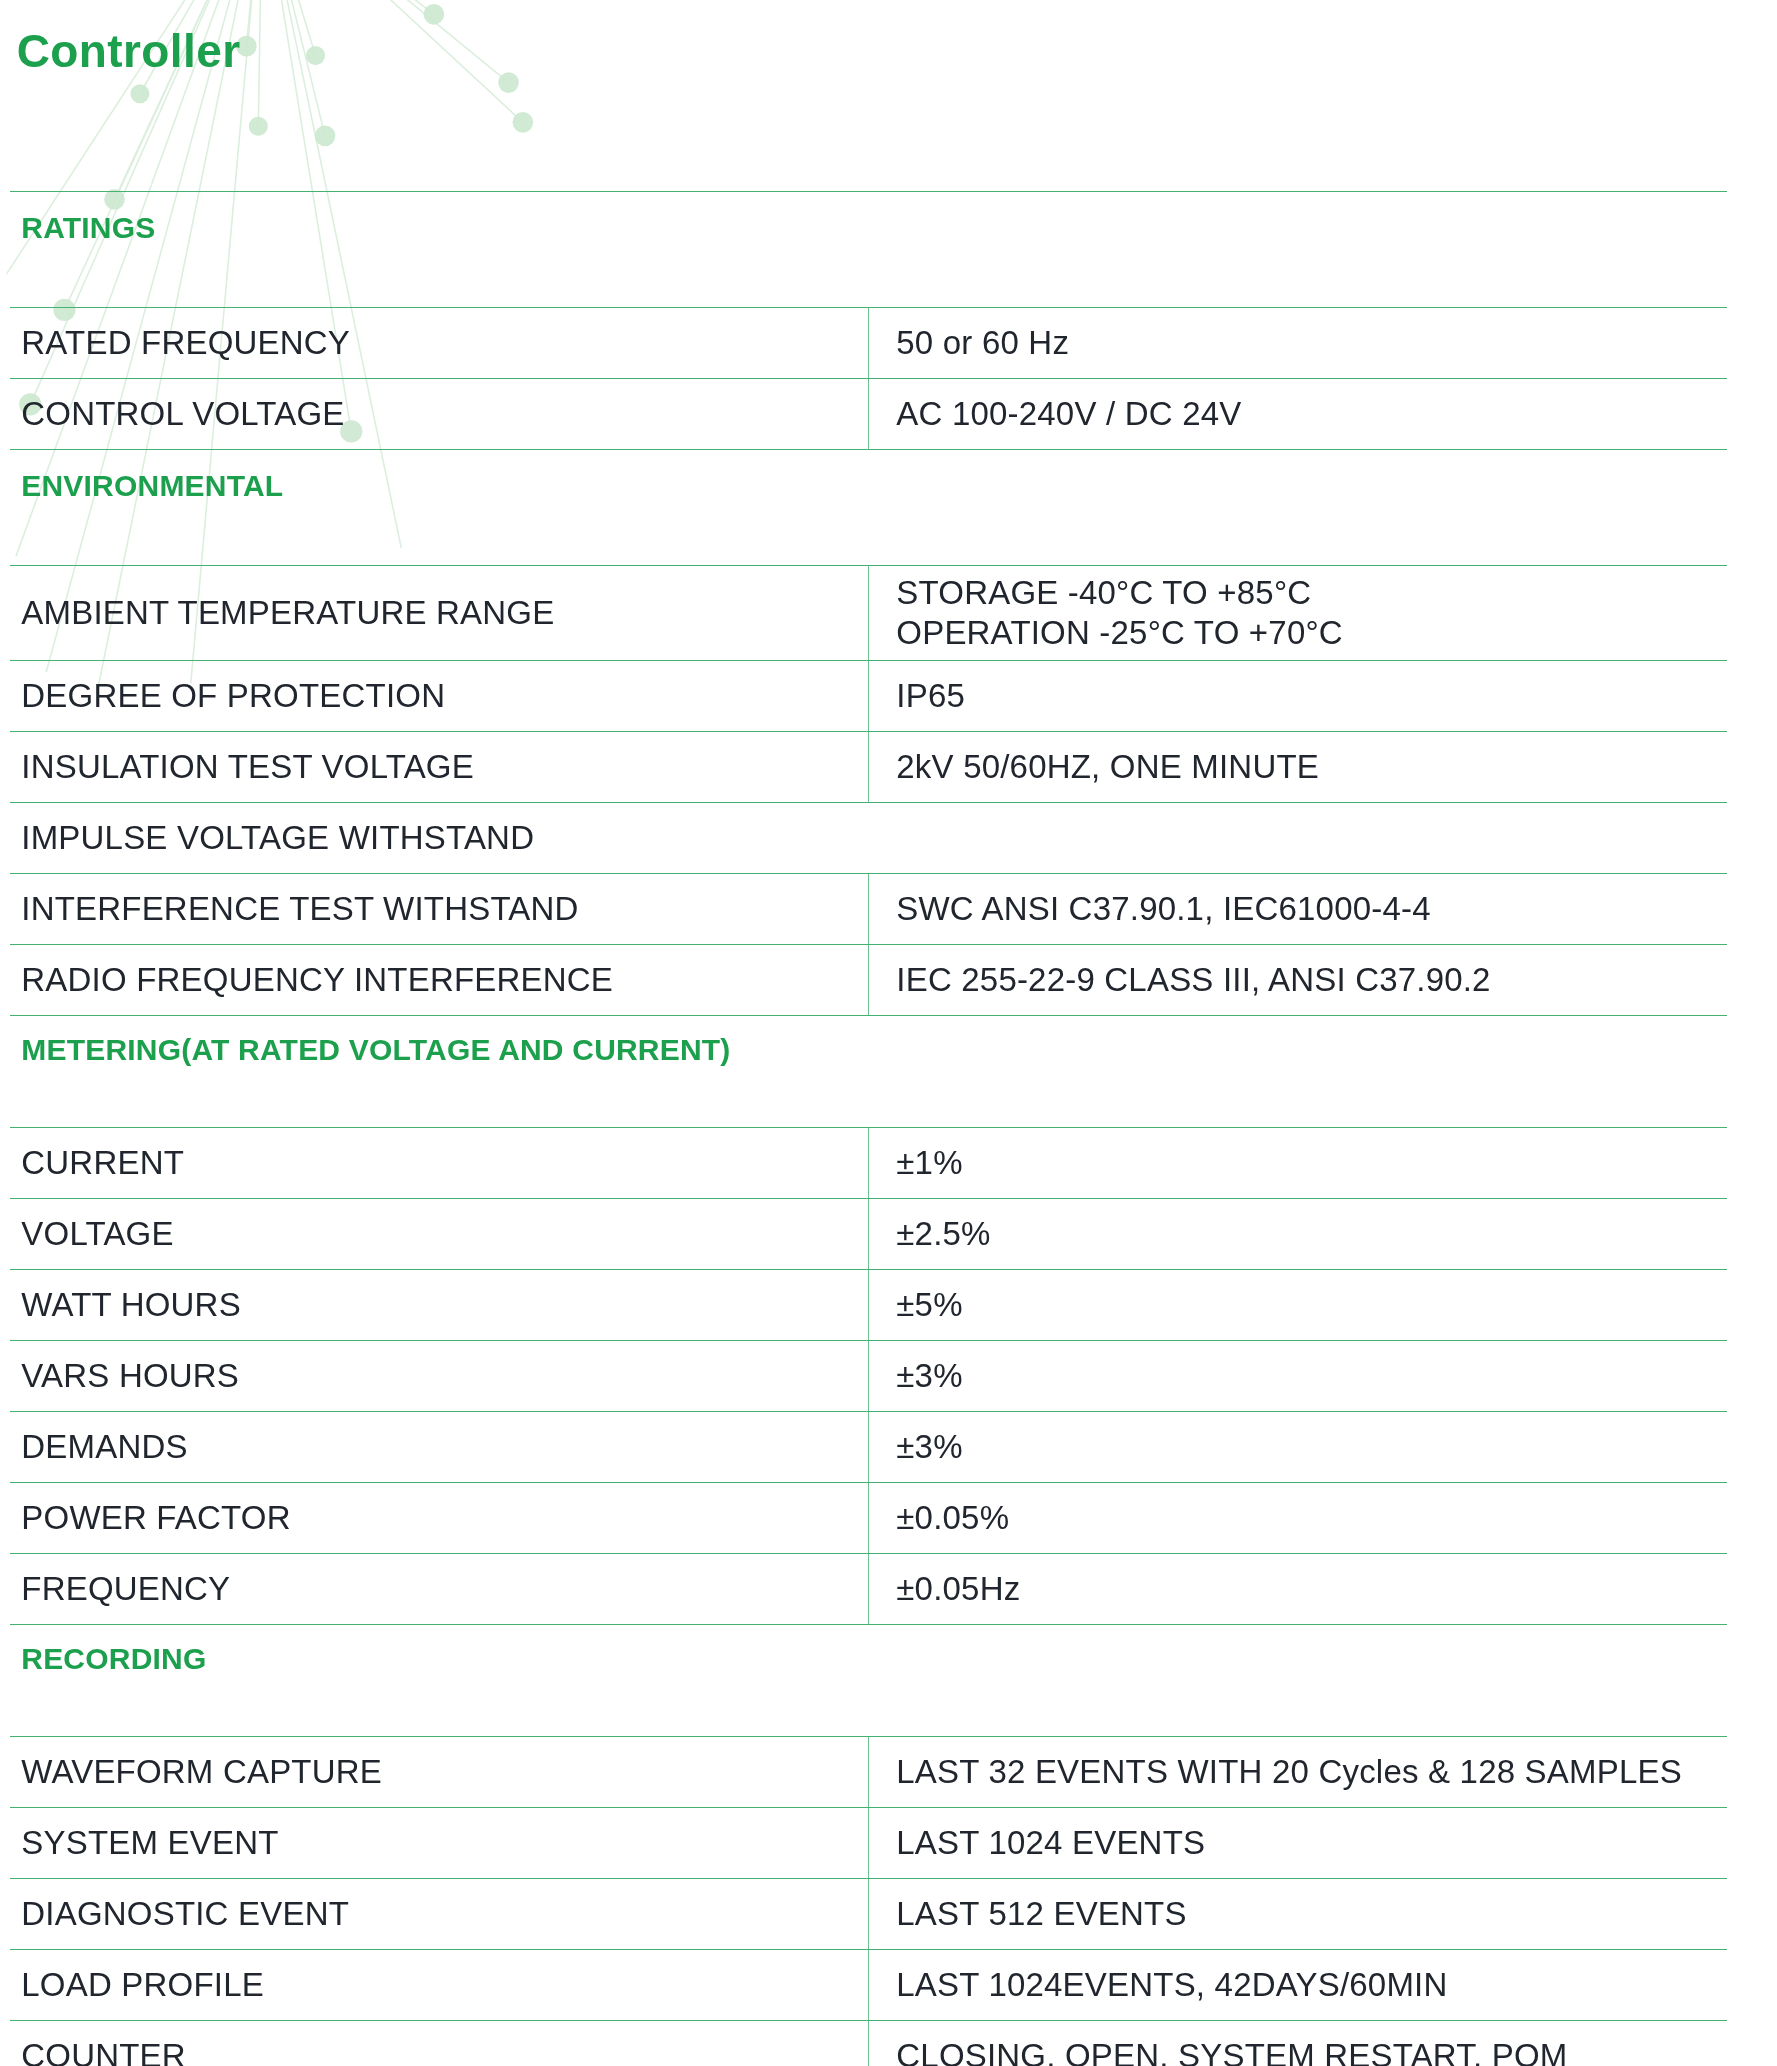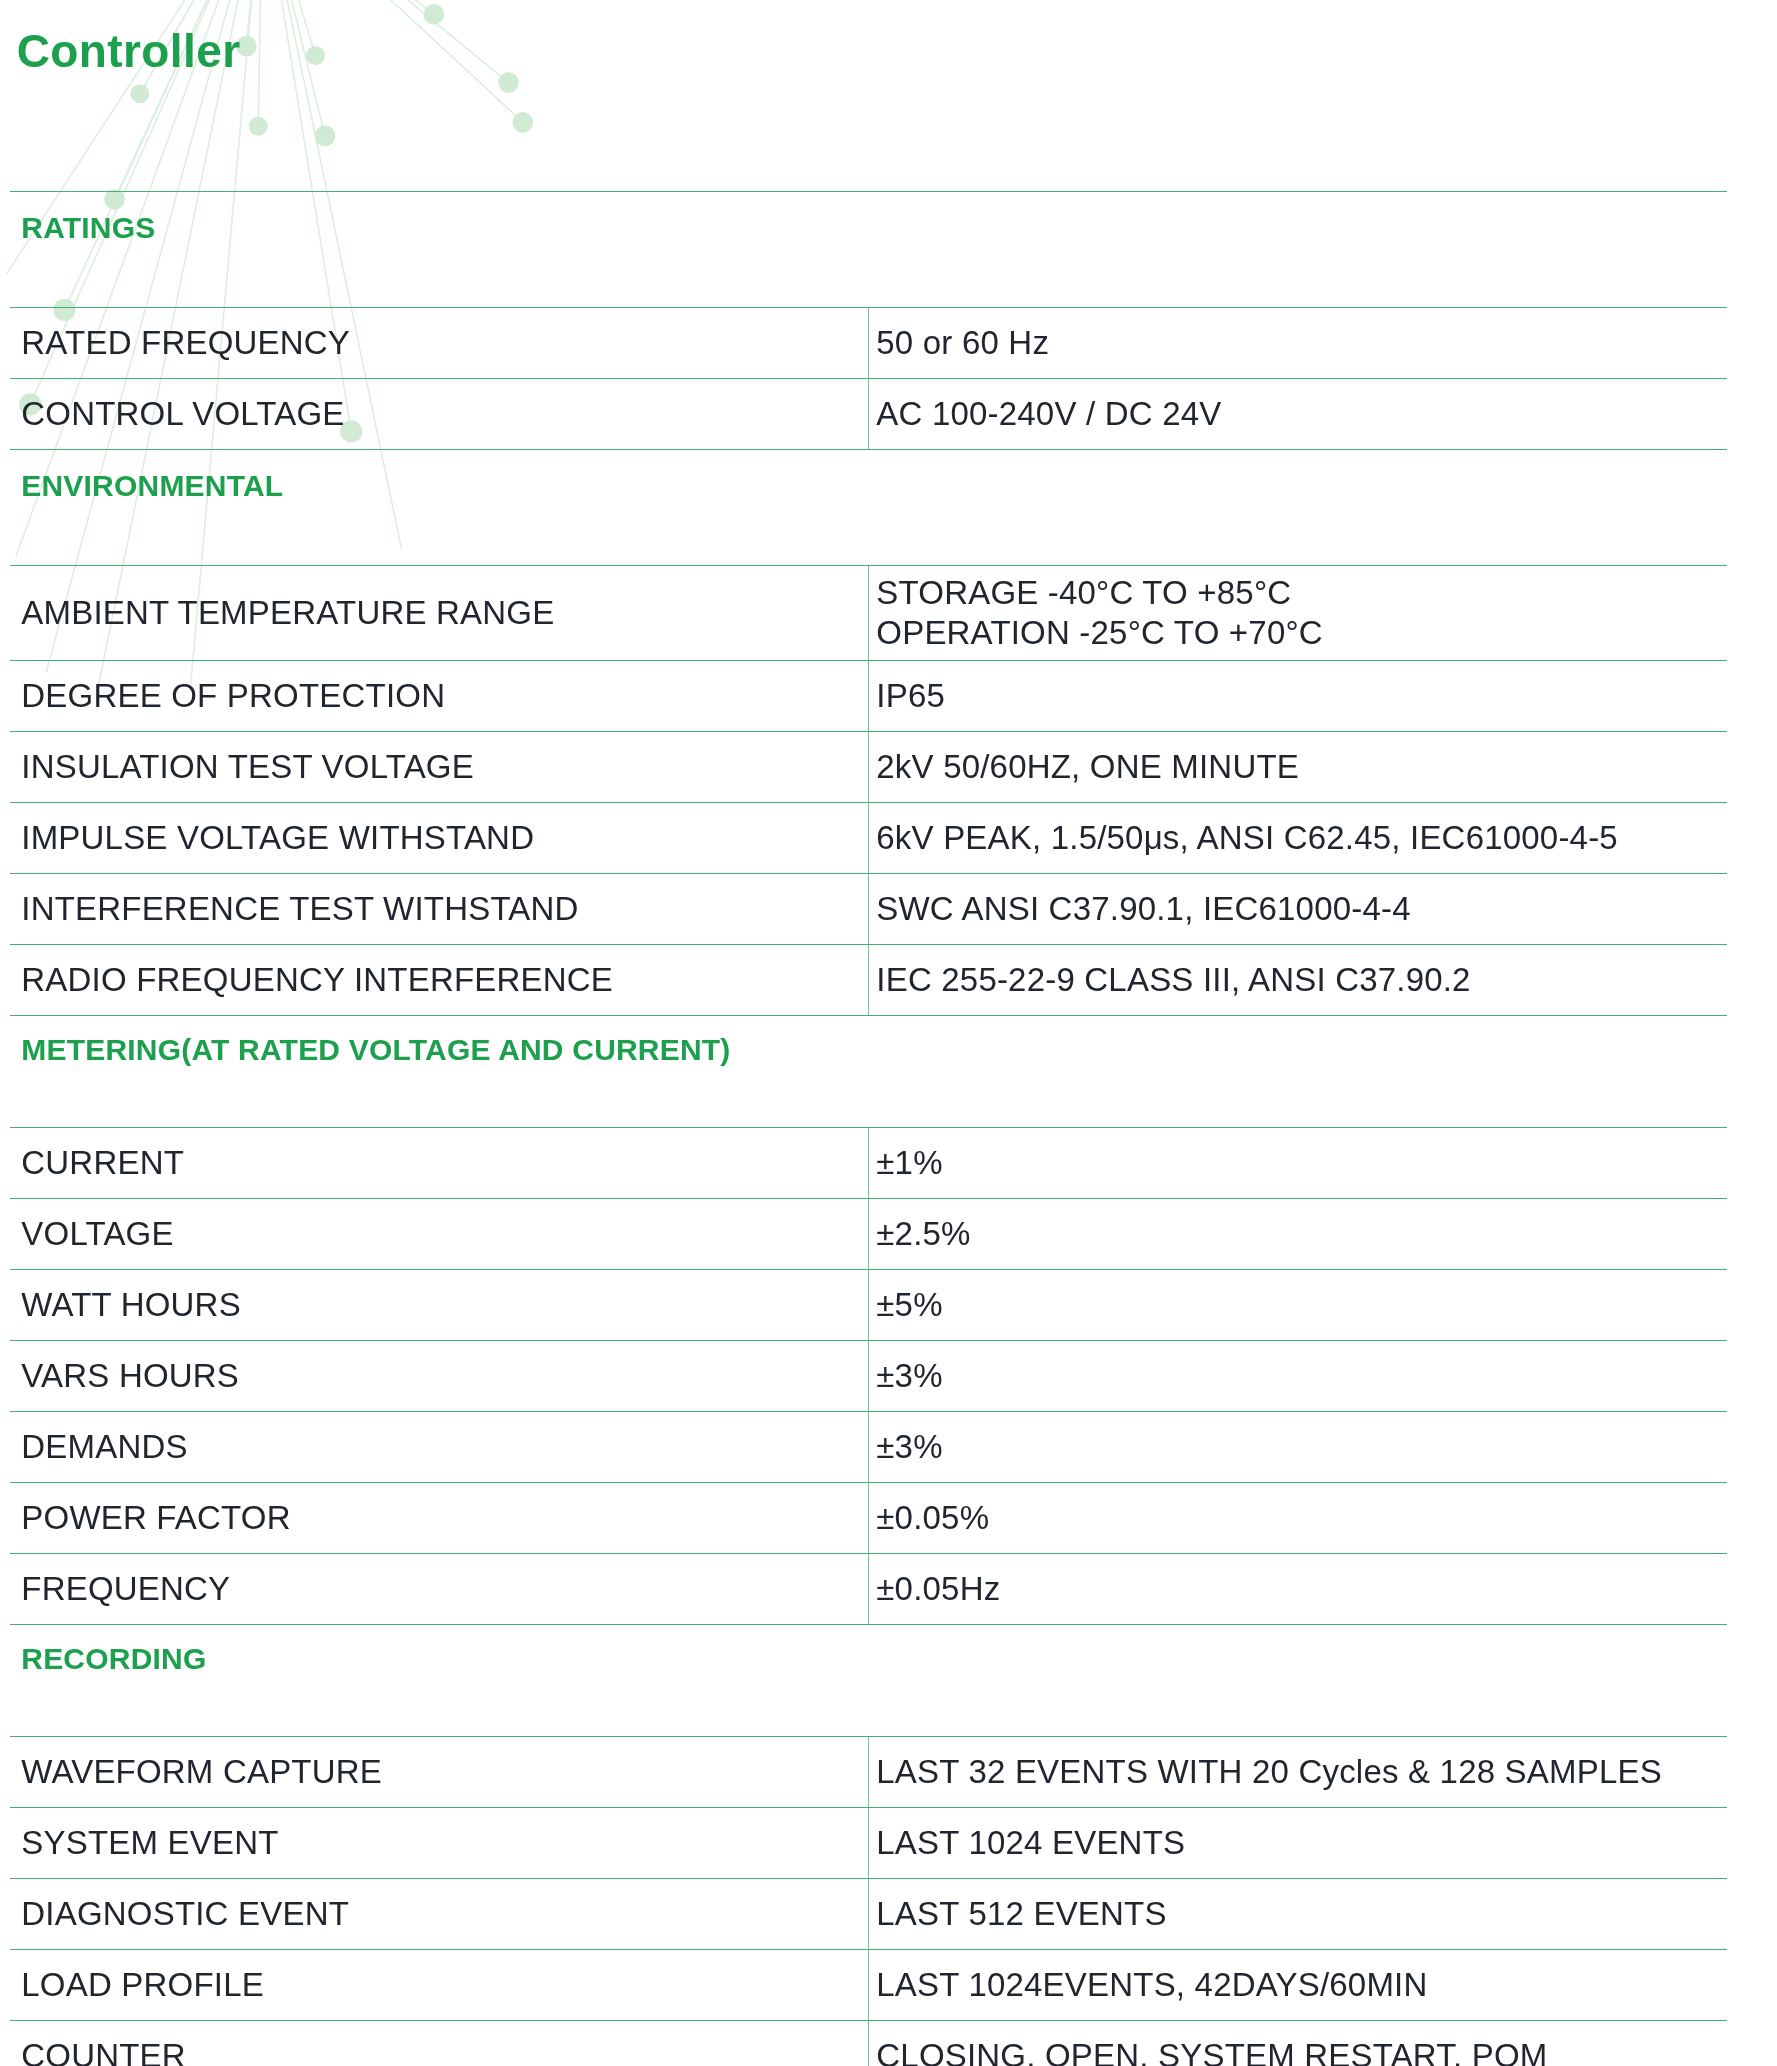--- a/index.html
+++ b/index.html
@@ -49,21 +49,21 @@
   .row + .row{border-top:1.6px solid var(--line)}
   .row.tall{min-height:94px}
   .cell{
     box-sizing:border-box;
     display:flex;flex-direction:column;justify-content:center;
     font-size:33px;line-height:40px;
     white-space:pre-line;
     letter-spacing:0.2px;
   }
   .label{width:858px;padding-left:11px;padding-right:19px}
-  .value{flex:1;border-left:1.6px solid var(--vline);padding-left:7px;padding-right:8px}
+  .value{flex:1;border-left:1.6px solid var(--vline);padding-left:27px;padding-right:8px}
 </style>
 </head>
 <body>
 
 <svg class="deco" width="604" height="715" viewBox="0 0 760 900" xmlns="http://www.w3.org/2000/svg">
   <g stroke="#dcefde" stroke-width="2" fill="none">
     <line x1="330" y1="-150" x2="546" y2="18"></line>
     <line x1="330" y1="-150" x2="310" y2="58"></line>
     <line x1="330" y1="-150" x2="397" y2="70"></line>
     <line x1="330" y1="-150" x2="640" y2="104"></line>
@@ -126,21 +126,20 @@
     <div class="row">
       <div class="cell label">DEGREE OF PROTECTION</div>
       <div class="cell value">IP65</div>
     </div>
     <div class="row">
       <div class="cell label">INSULATION TEST VOLTAGE</div>
       <div class="cell value">2kV 50/60HZ, ONE MINUTE</div>
     </div>
     <div class="row">
       <div class="cell label">IMPULSE VOLTAGE WITHSTAND</div>
-      <div class="cell value">6kV PEAK, 1.5/50μs, ANSI C62.45, IEC61000-4-5</div>
     </div>
     <div class="row">
       <div class="cell label">INTERFERENCE TEST WITHSTAND</div>
       <div class="cell value">SWC ANSI C37.90.1, IEC61000-4-4</div>
     </div>
     <div class="row">
       <div class="cell label">RADIO FREQUENCY INTERFERENCE</div>
       <div class="cell value">IEC 255-22-9 CLASS III, ANSI C37.90.2</div>
     </div>
   </div>

